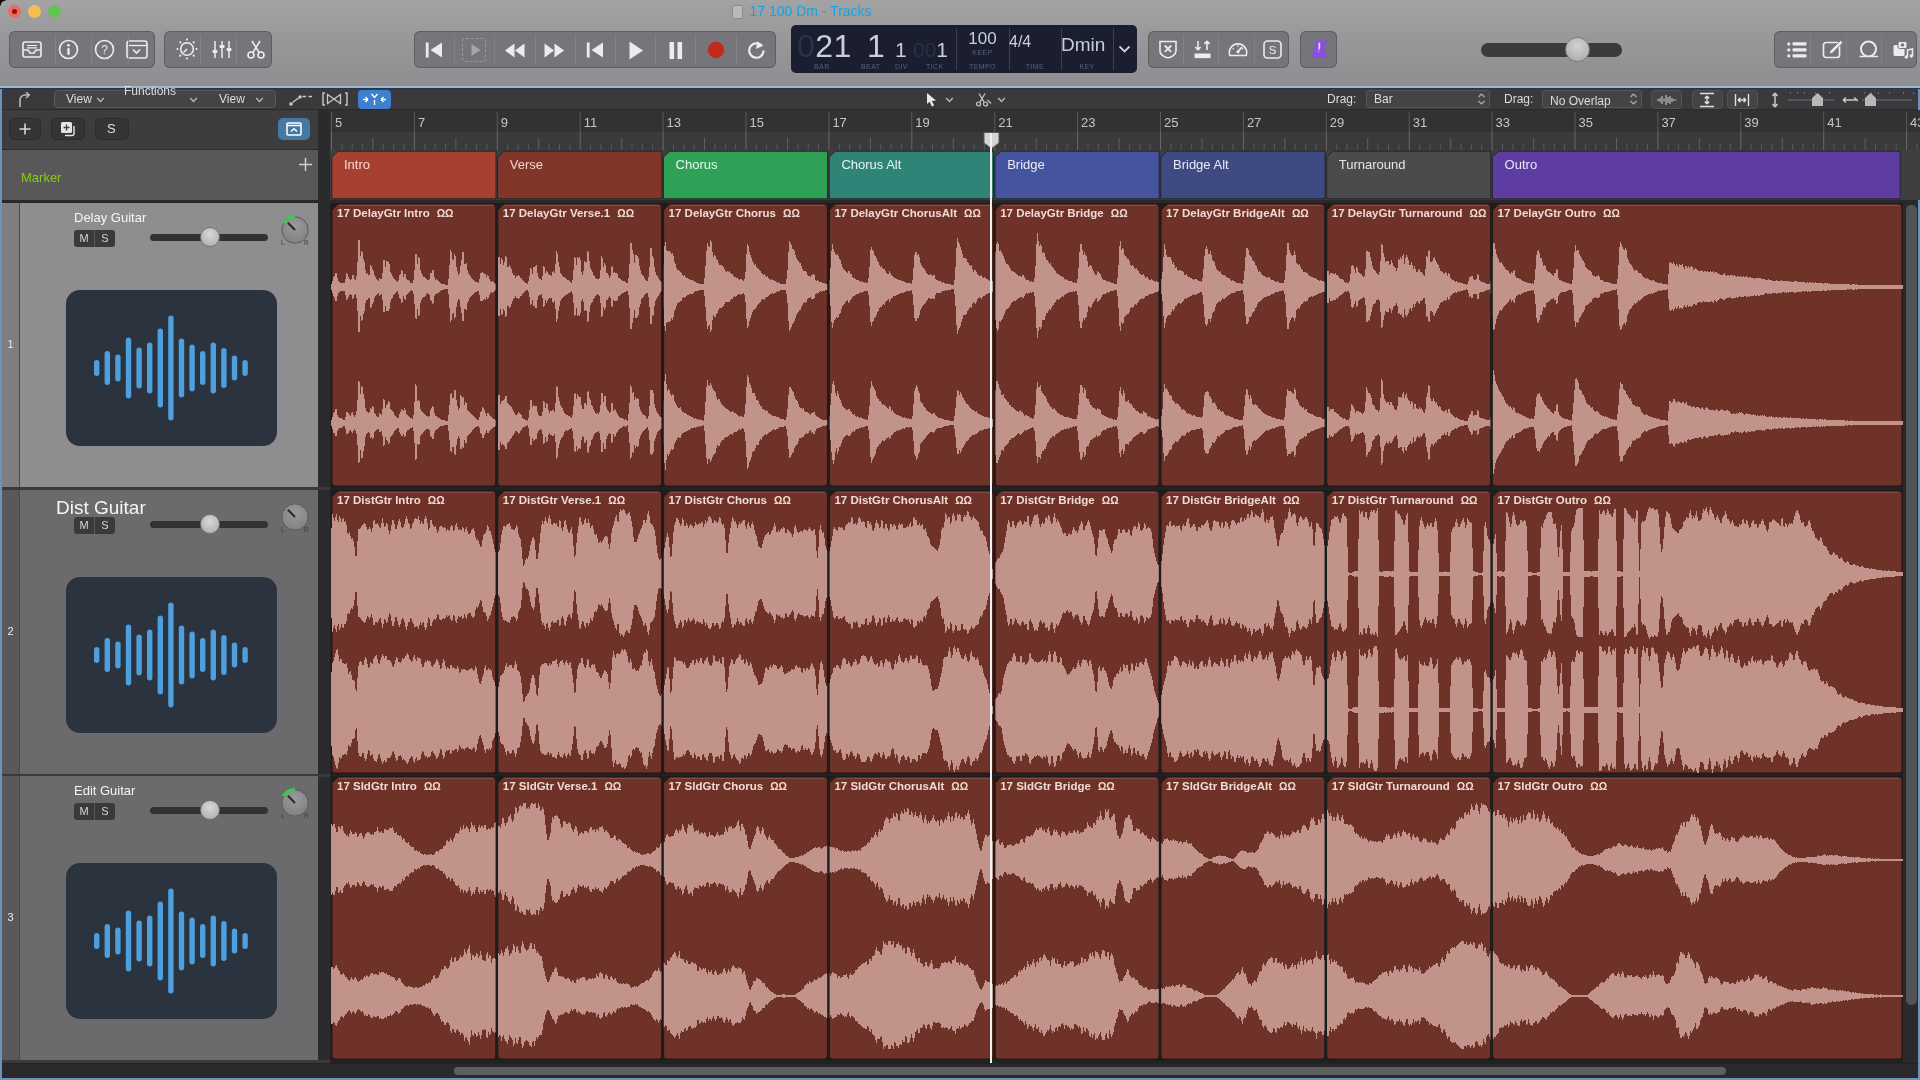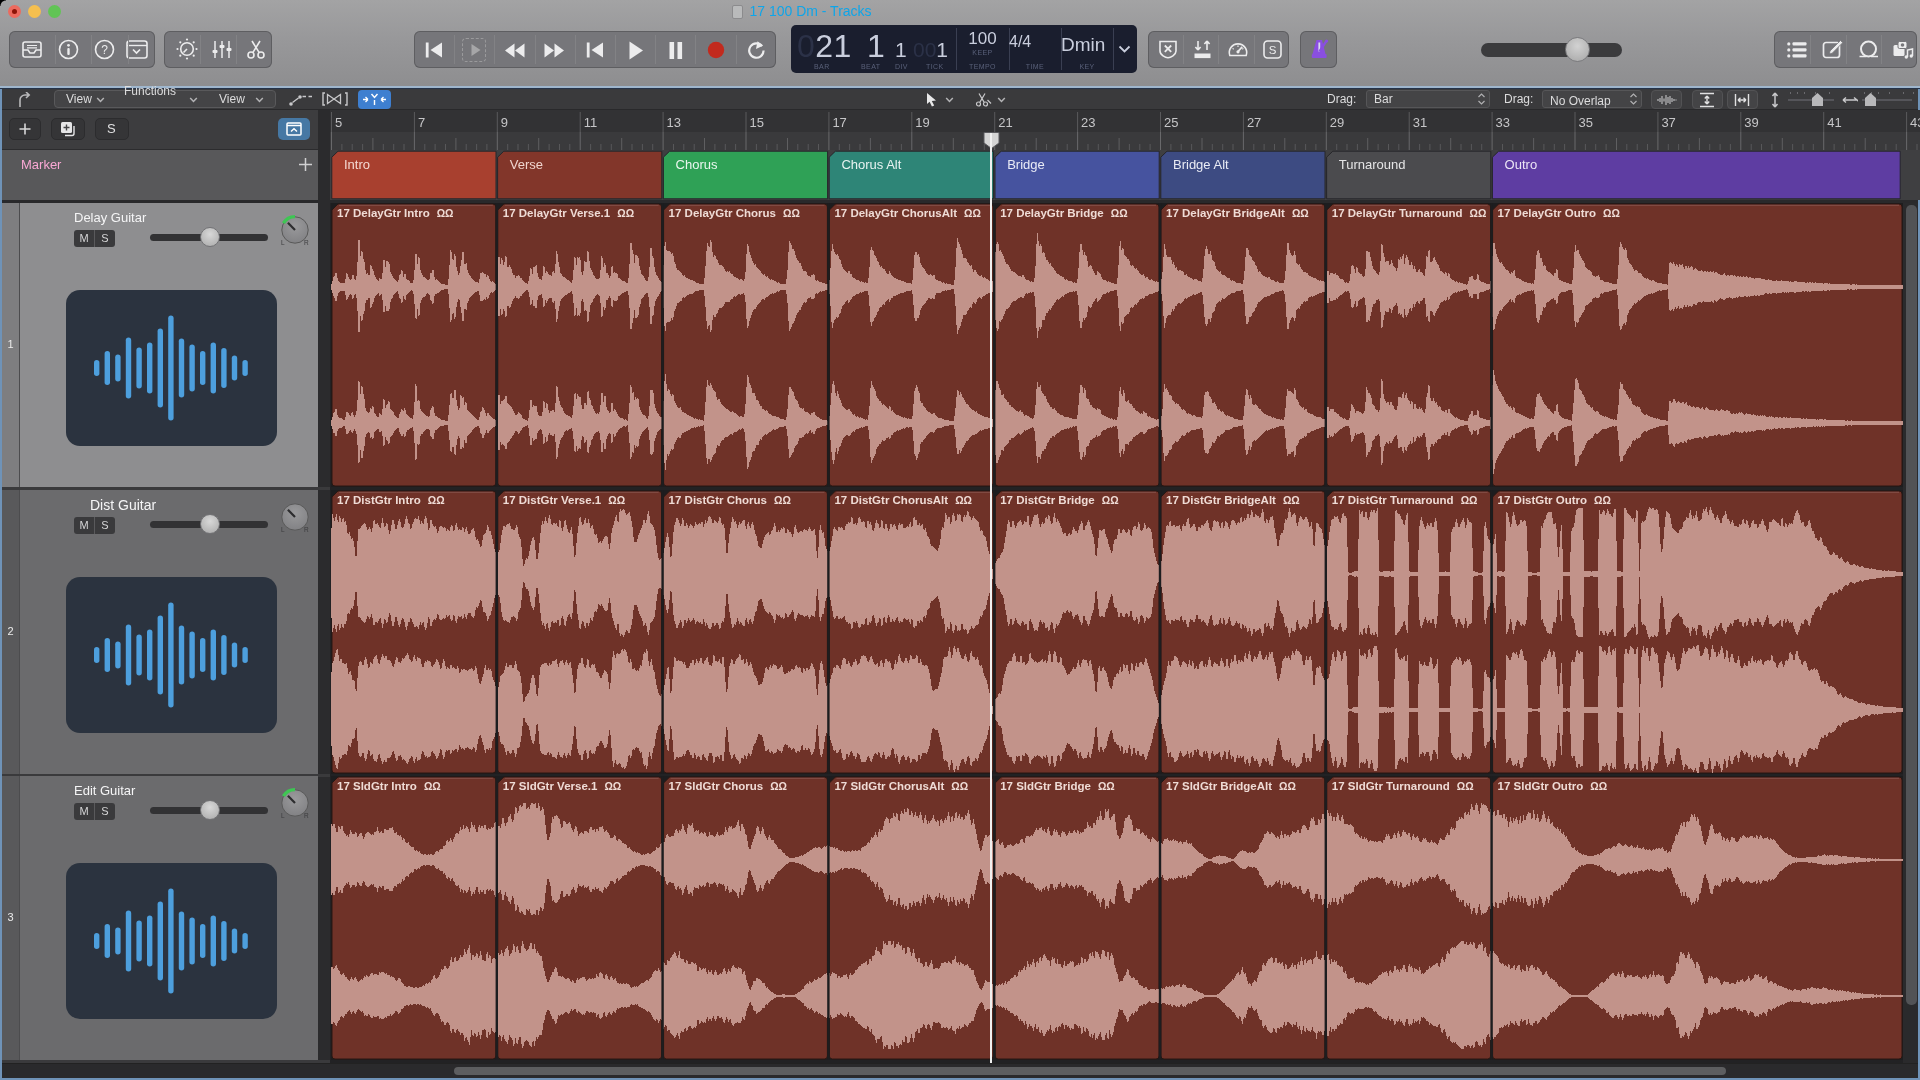--- a/index.html
+++ b/index.html
@@ -530,21 +530,21 @@
       <rect x="1534.7" y="28" width="1" height="12" fill="#5f5f61"></rect>
       <rect x="1545.0" y="34" width="1" height="6" fill="#58585a"></rect>
       <rect x="1555.4" y="34" width="1" height="6" fill="#58585a"></rect>
       <rect x="1565.7" y="34" width="1" height="6" fill="#58585a"></rect>
       <rect x="1576.1" y="2" width="1" height="20" fill="#5a5a5c"></rect>
       <text x="1580.1" y="17" font-size="13" fill="#c6c6c8">43</text>
       <rect x="1576.1" y="22" width="1" height="18" fill="#69696b"></rect>
       <rect x="1586.5" y="34" width="1" height="6" fill="#58585a"></rect>
     </svg>
 <div class="abs" style="left:2px;top:150px;width:316px;height:50px;background:#58585a"></div>
-<span class="abs" style="left:21px;top:157px;color:#f9a8d4;font-size:13px">Marker</span>
+<span class="abs" style="left:21px;top:170px;color:#84cc16;font-size:13px">Marker</span>
 <svg class="abs" style="left:299px;top:158px" width="13" height="13" viewBox="0 0 13 13">
       <path d="M6.5 0v13M0 6.5h13" stroke="#d0d0d1" stroke-width="1.5"></path>
     </svg>
 <svg class="abs" style="left:330px;top:150px" width="1590" height="50" viewBox="0 0 1590 50">
       <rect x="0" y="0" width="1590" height="50" fill="#3f3f41"></rect>
       <path d="M8.0 1.2L166.0 1.2L166.0 48.8L1.8 48.8L1.8 7.2Z" fill="#a8402f" stroke="#26262a" stroke-width="1"></path>
       <text x="14.0" y="19" font-size="13" fill="#f4d9d3">Intro</text>
       <path d="M173.8 1.2L331.8 1.2L331.8 48.8L167.6 48.8L167.6 7.2Z" fill="#82362a" stroke="#26262a" stroke-width="1"></path>
       <text x="179.8" y="19" font-size="13" fill="#f0d4ce">Verse</text>
       <path d="M339.6 1.2L497.6 1.2L497.6 48.8L333.4 48.8L333.4 7.2Z" fill="#2fa156" stroke="#26262a" stroke-width="1"></path>
@@ -599,21 +599,21 @@
       <rect x="144.6" y="52.5" width="5.4" height="51" rx="2.7" fill="#4d9fdd"></rect>
       <rect x="155.2" y="58.0" width="5.4" height="40" rx="2.7" fill="#4d9fdd"></rect>
       <rect x="165.8" y="65.5" width="5.4" height="25" rx="2.7" fill="#4d9fdd"></rect>
       <rect x="176.4" y="70.0" width="5.4" height="16" rx="2.7" fill="#4d9fdd"></rect>
     </svg>
 <div class="abs" style="left:2px;top:487px;width:328px;height:3px;background:#3a3a3c"></div>
 <div class="abs" style="left:2px;top:490px;width:316px;height:284px;background:#6b6b6d"></div>
 <div class="abs" style="left:2px;top:490px;width:17px;height:284px;background:#59595b"></div>
 <div class="tnum abs" style="left:2px;top:625px;width:17px;text-align:center">2</div>
 <div class="abs" style="left:19px;top:490px;width:1px;height:284px;background:#4c4c4e"></div>
-<span class="abs" style="left:90px;top:497px;font-size:14px;color:#f5f5f6">Dist Guitar</span>
+<span class="abs" style="left:56px;top:497px;font-size:19px;color:#f5f5f6">Dist Guitar</span>
 <div class="abs" style="left:74px;top:517px;width:41px;height:17px;border-radius:3px;background:#3a3a3c;display:flex">
       <div class="msb">M</div>
       <div style="width:1px;background:#5a5a5c"></div>
       <div class="msb">S</div>
     </div>
 <div class="abs" style="left:150px;top:521px;width:118px;height:7px;border-radius:4px;background:#323234"></div>
 <div class="vthumb abs" style="left:200px;top:514px"></div>
 <svg class="abs" style="left:279px;top:501px" width="32" height="32" viewBox="0 0 32 32">
       <circle cx="16" cy="16" r="13.2" fill="url(#knb)" stroke="#595959" stroke-width="1"></circle>
       <path d="M16 16L8.9 8.8" stroke="#2c2c2e" stroke-width="2.2"></path>

